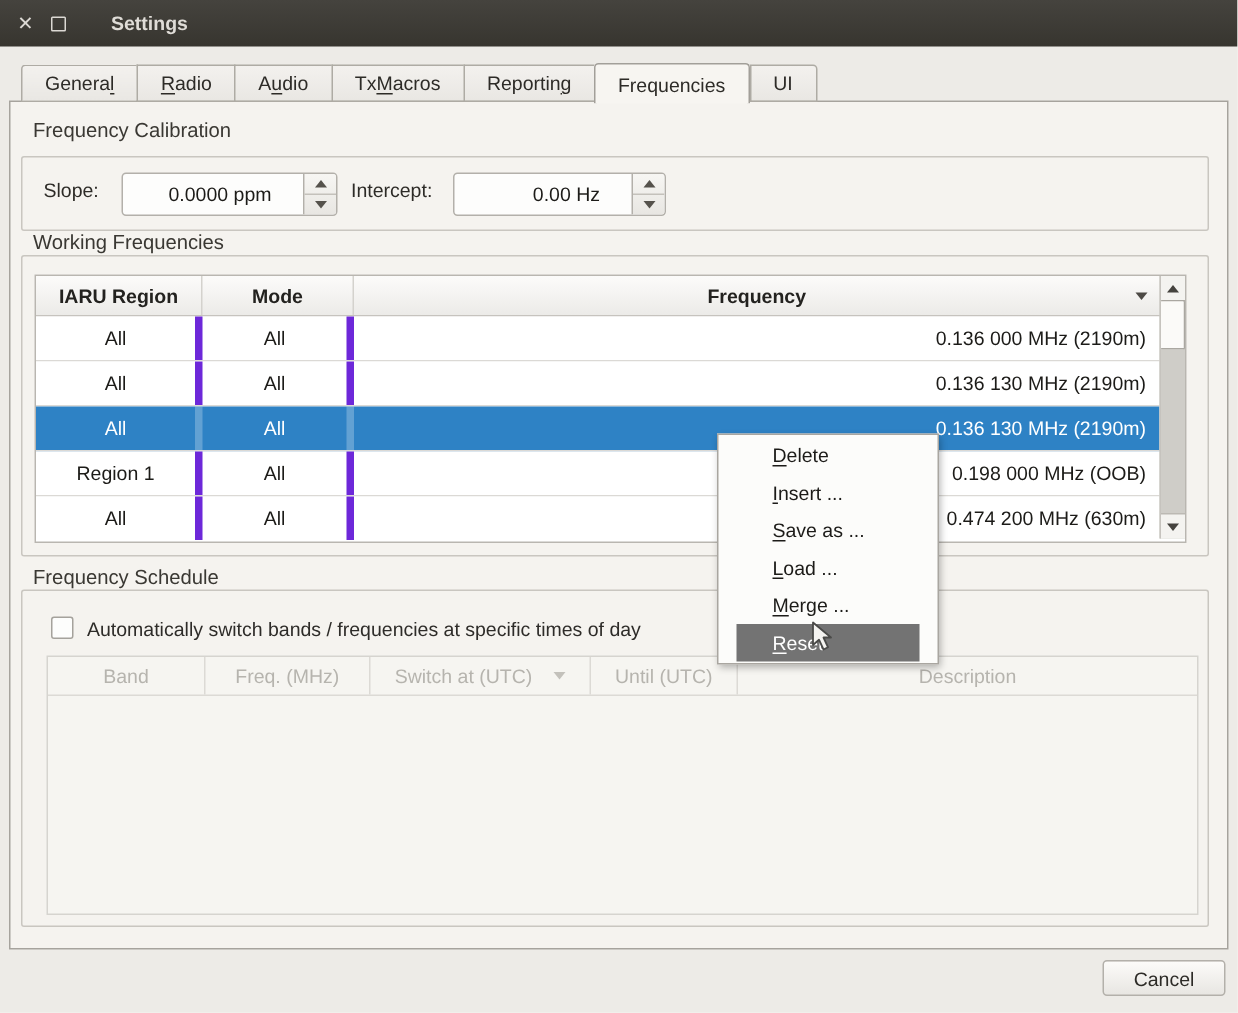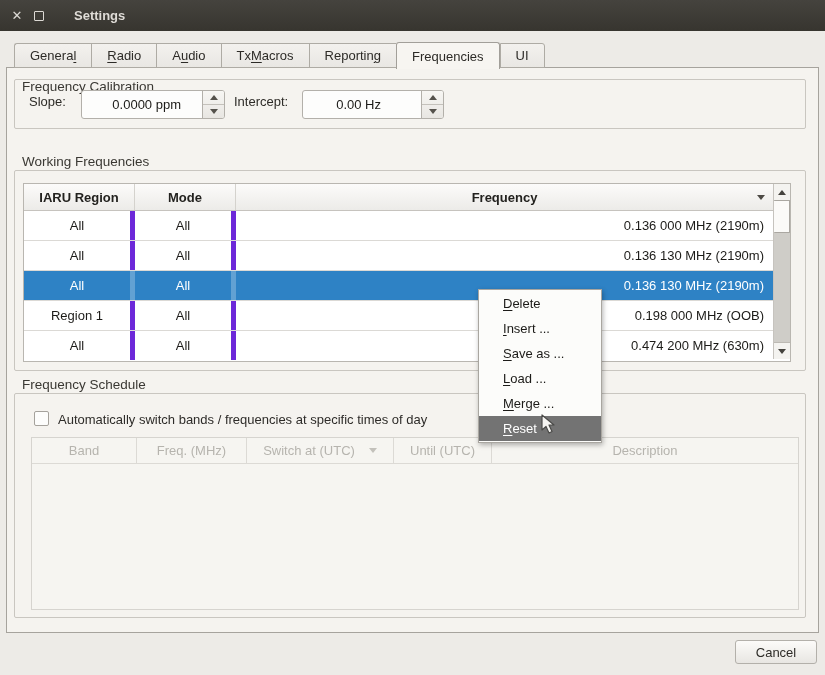--- a/index.html
+++ b/index.html
@@ -107,21 +107,21 @@
   .sched-hcell{display:flex;align-items:center;justify-content:center;
     border-right:1px solid #dcdad5;box-sizing:border-box;position:relative;}
   .sched-hcell:last-child{border-right:none;}
   .sched-sort{width:0;height:0;margin-left:14px;
     border-left:4px solid transparent;border-right:4px solid transparent;
     border-top:5px solid #c3c1bb;}
 
   
   .menu{left:478px;top:289px;width:122px;background:#fcfcfa;
     border:1px solid #a9a6a0;box-shadow:1px 2px 5px rgba(0,0,0,0.3);
-    z-index:50;padding:1px 0;}
+    z-index:50;padding:1px 12px;}
   .menu-item{height:25px;display:flex;align-items:center;padding-left:24px;color:#1c1b18;}
   .menu-item.highlighted{background:#737373;color:#fff;}
 
   
   .btn{height:24px;border:1px solid #b3b0aa;border-radius:3px;
     background:linear-gradient(#fcfbf9,#e8e6e2);
     display:flex;align-items:center;justify-content:center;
     color:#2d2b27;box-sizing:border-box;}
   .btn.focus{border:1px solid #4792d6;box-shadow:0 0 0 1px rgba(71,146,214,0.35);}
 
@@ -171,35 +171,35 @@
     <span>Frequencies</span>
   </div>
   <div class="tab last">
     <span>UI</span>
   </div>
 </div>
 
 <div class="abs pane"></div>
 
 <span class="abs group-title" style="left:22px;top:79px;">Frequency Calibration</span>
-<div class="abs group-box" style="left:14px;top:79px;width:790px;height:48px;">
+<div class="abs group-box" style="left:14px;top:104px;width:790px;height:48px;">
   <span class="abs" style="left:14px;top:14px;">Slope:</span>
   <div class="abs spin" style="left:66px;top:10px;width:142px;">
     <div class="spin-field">0.0000 ppm</div>
     <div class="spin-btns">
       <div class="spin-up">
           <span class="tri-up"></span>
         </div>
       <div class="spin-down">
           <span class="tri-down"></span>
         </div>
     </div>
   </div>
   <span class="abs" style="left:219px;top:14px;">Intercept:</span>
-  <div class="abs spin" style="left:287px;top:10px;width:140px;gap:19px;">
+  <div class="abs spin" style="left:287px;top:10px;width:140px;">
     <div class="spin-field">0.00 Hz</div>
     <div class="spin-btns">
       <div class="spin-up">
           <span class="tri-up"></span>
         </div>
       <div class="spin-down">
           <span class="tri-down"></span>
         </div>
     </div>
   </div>

